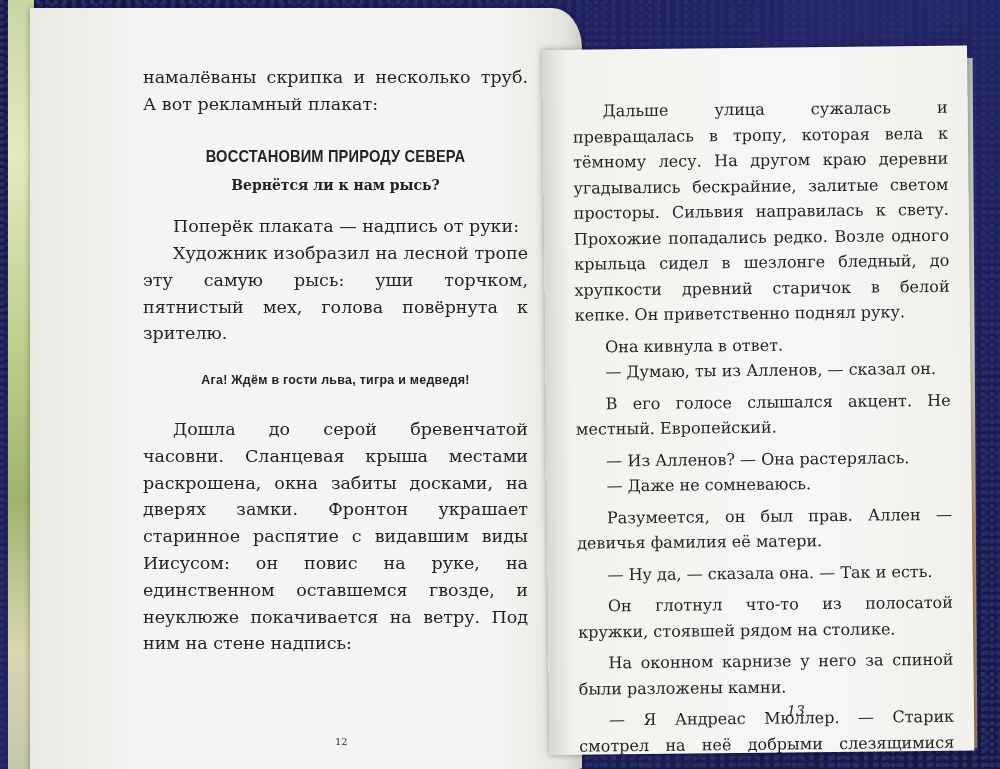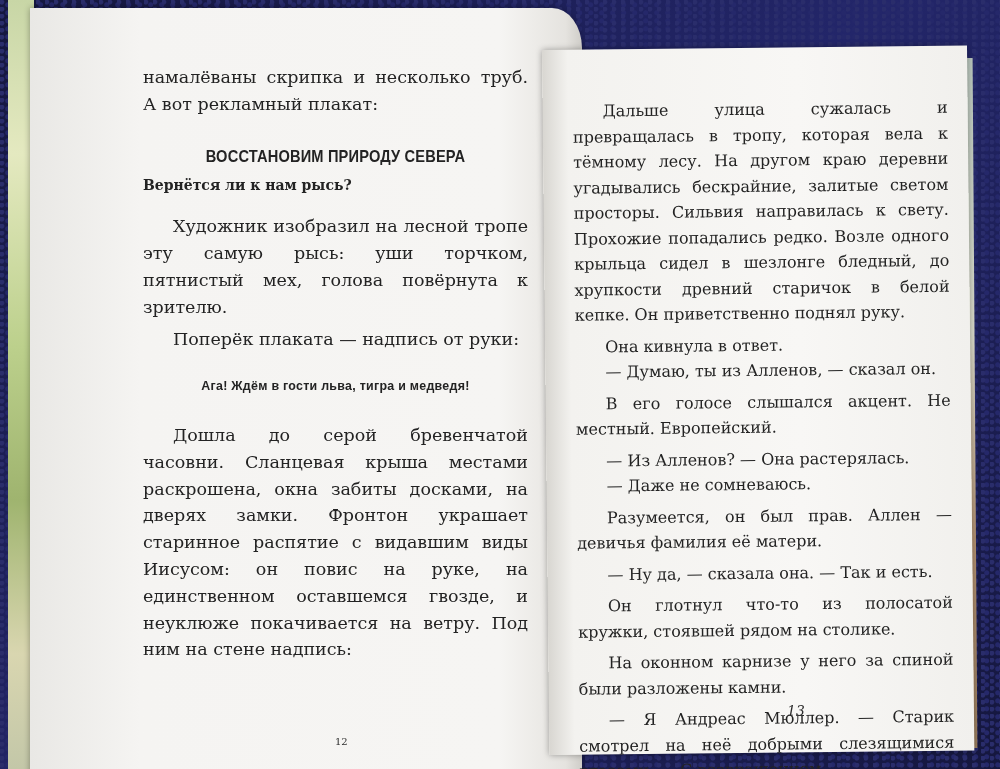--- a/index.html
+++ b/index.html
@@ -41,21 +41,21 @@
     .left-text { left: 113px; top: 56px; width: 385px; }
     .right-text { left: 30px; top: 49px; width: 375px; font-size: 16px; line-height: 25.5px; }
     p { margin: 0; text-align: justify; }
     .indent { text-indent: 30px; }
     .gap { margin-top: 6px; }
     .poster-title {
       text-align: center; font-family: "Liberation Sans", sans-serif; font-weight: bold;
       font-size: 17px; letter-spacing: 0.2px; margin-top: 26px; transform: scaleX(0.86);
     }
     .poster-sub {
-      text-align: left; font-weight: bold; font-size: 14px; margin-top: 2px; margin-bottom: 14px;
+      text-align: center; font-weight: bold; font-size: 14px; margin-top: 2px; margin-bottom: 14px;
     }
     .handwritten {
       text-align: center; font-family: "Liberation Sans", sans-serif; font-weight: bold;
       font-size: 13.5px; letter-spacing: 0.3px; margin: 20px 0 22px;
       transform: scaleX(0.92);
     }
     .page-number {
       position: absolute; font-size: 10px; color: #2c2c2c;
     }
     .pn-left { left: 305px; top: 728px; }
@@ -65,22 +65,22 @@
 <body>
 
 <div class="cover-strip-left"></div>
 <div class="cover-strip-right"></div>
 
 <div class="page page-left">
   <div class="text-block left-text">
     <p>намалёваны скрипка и несколько труб. А вот рекламный плакат:</p>
     <div class="poster-title">ВОССТАНОВИМ ПРИРОДУ СЕВЕРА</div>
     <div class="poster-sub">Вернётся ли к нам рысь?</div>
+    <p class="indent gap">Поперёк плаката — надпись от руки:</p>
     <p class="indent">Художник изобразил на лесной тропе эту самую рысь: уши торчком, пятнистый мех, голова повёрнута к зрителю.</p>
-    <p class="indent gap">Поперёк плаката — надпись от руки:</p>
     <div class="handwritten">Ага! Ждём в гости льва, тигра и медведя!</div>
     <p class="indent gap">Дошла до серой бревенчатой часовни. Сланцевая крыша местами раскрошена, окна забиты досками, на дверях замки. Фронтон украшает старинное распятие с видавшим виды Иисусом: он повис на руке, на единственном оставшемся гвозде, и неуклюже покачивается на ветру. Под ним на стене надпись:</p>
 
   </div>
   <div class="page-number pn-left">12</div>
 </div>
 
 <div class="page page-right">
   <div class="text-block right-text">
     <p class="indent">Дальше улица сужалась и превращалась в тропу, которая вела к тёмному лесу. На другом краю деревни угадывались бескрайние, залитые светом просторы. Сильвия направилась к свету. Прохожие попадались редко. Возле одного крыльца сидел в шезлонге бледный, до хрупкости древний старичок в белой кепке. Он приветственно поднял руку.</p>

